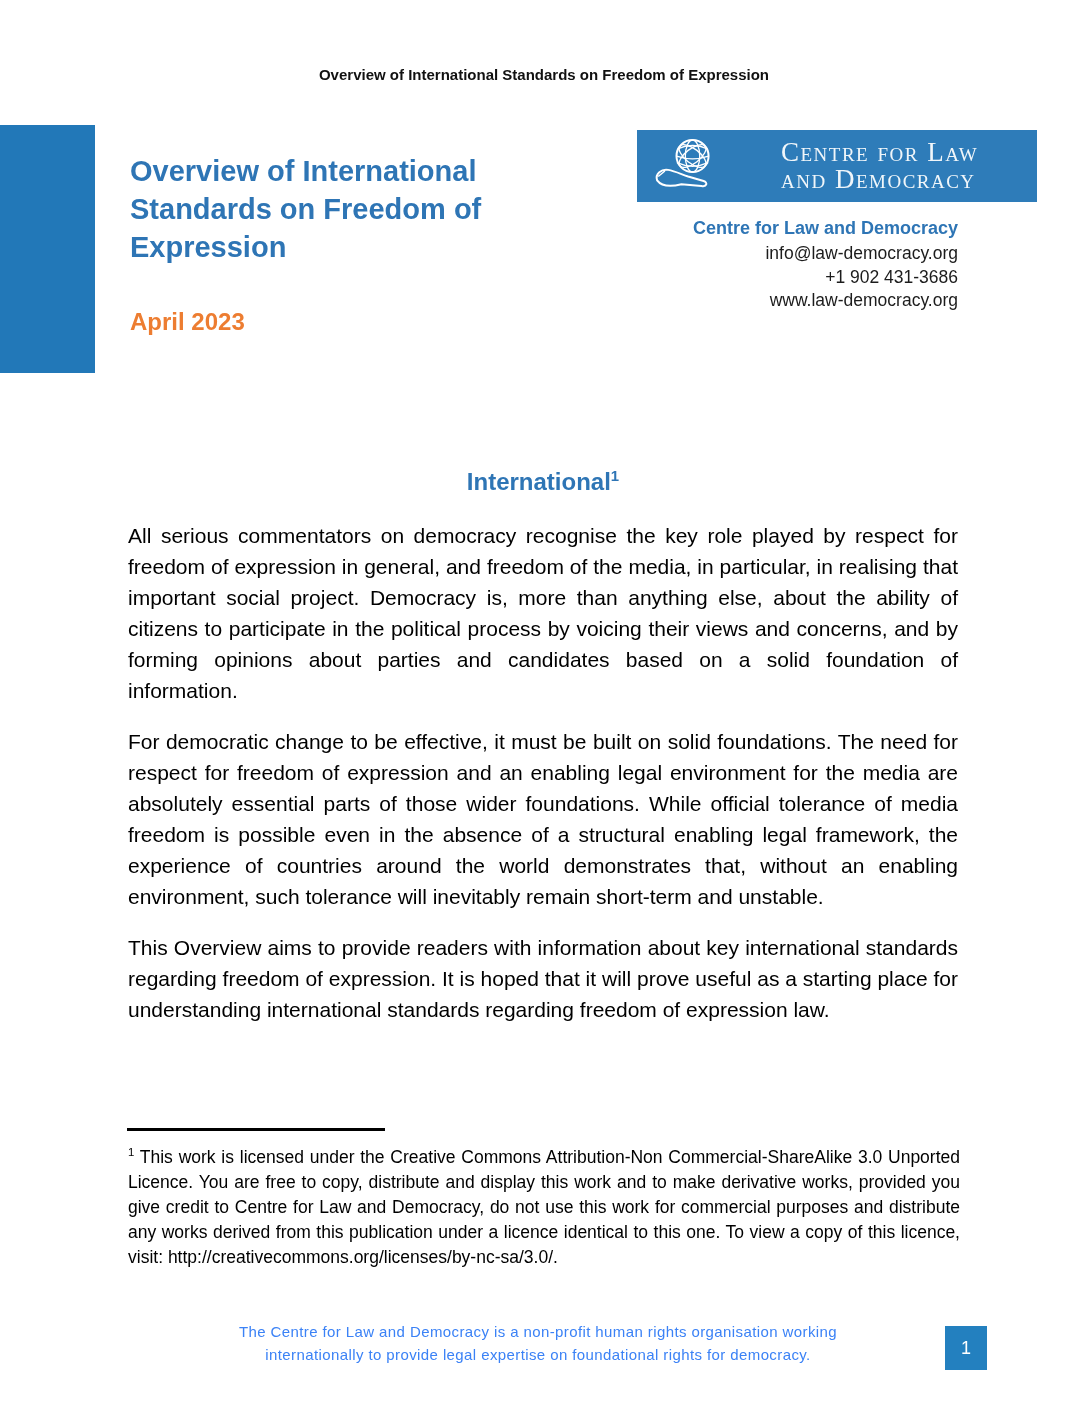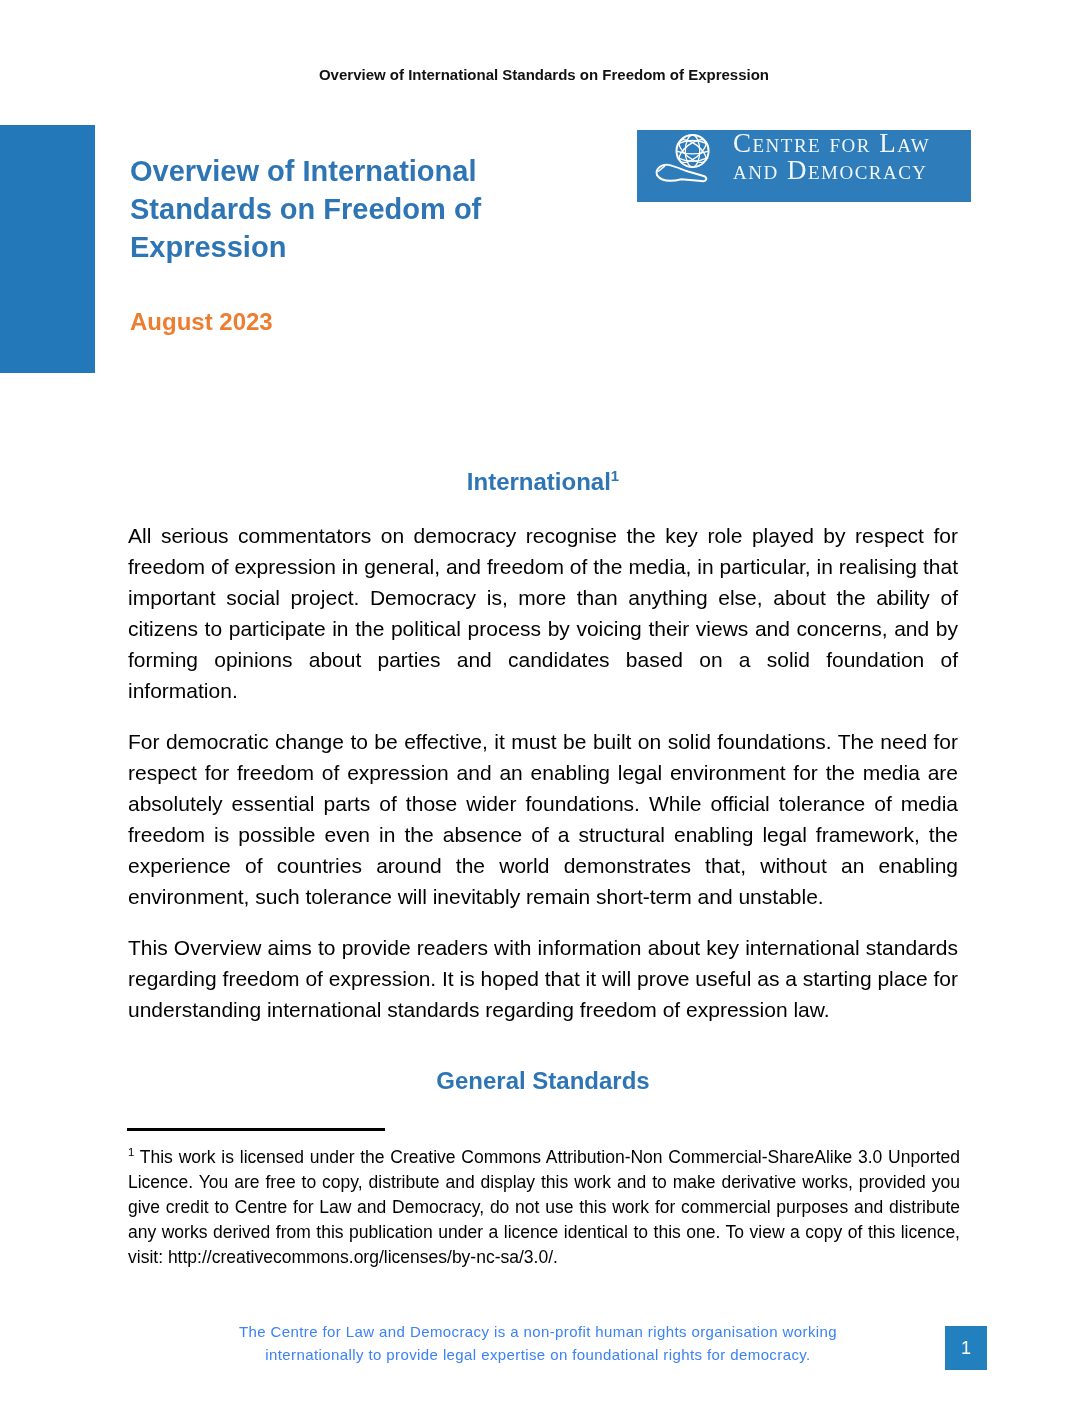--- a/index.html
+++ b/index.html
@@ -20,22 +20,22 @@
   
   .doc-title {
     position:absolute; left:130px; top:152px; width:430px;
     font-size:29px; font-weight:700; color:#2E75B5; line-height:38px;
   }
   .doc-date {
     position:absolute; left:130px; top:308px;
     font-size:24px; font-weight:700; color:#ED7D31;
   }
   .logo-box {
-    position:absolute; left:637px; top:130px; width:334px; height:72px;
-    background:#2E7CB9; display:flex; align-items:flex-start;
+    position:absolute; left:637px; top:130px; width:400px; height:72px;
+    background:#2E7CB9; display:flex; align-items:center;gap:48px;
   }
   .logo-box svg { width:80px; height:62px; margin-left:10px; flex:0 0 auto; }
   .logo-text {
     color:#F0F6FA; font-family:"Liberation Serif", serif;
     font-variant:small-caps; letter-spacing:1.5px; line-height:27px;
     font-size:27px; margin-left:6px; white-space:nowrap;
   }
   .contact-block { position:absolute; right:130px; top:216px; text-align:right; }
   .contact-org { color:#2E75B5; font-weight:700; font-size:18px; line-height:24px; margin-bottom:2px; }
   .contact-line { font-size:17.5px; color:#1c1c1c; line-height:23.5px; }
@@ -78,49 +78,54 @@
 <body>
 
 <div class="page">
 
   <div class="running-header">Overview of International Standards on Freedom of Expression</div>
 
   <div class="side-bar"></div>
 
   <div class="doc-title">Overview of International Standards on Freedom of Expression</div>
 
-  <div class="doc-date">August 2023</div>
+  <div class="doc-date">April 2023</div>
 
   <div class="logo-box">
     <svg viewBox="0 0 64 56" fill="none" stroke="#FFFFFF" xmlns="http://www.w3.org/2000/svg">
       <circle cx="37" cy="19" r="14.5" stroke-width="1.8"></circle>
       <ellipse cx="37" cy="19" rx="6.5" ry="14.5" stroke-width="1.2"></ellipse>
       <ellipse cx="37" cy="19" rx="6.5" ry="14.5" stroke-width="1.2" transform="rotate(52 37 19)"></ellipse>
       <ellipse cx="37" cy="19" rx="6.5" ry="14.5" stroke-width="1.2" transform="rotate(-52 37 19)"></ellipse>
       <path d="M23.5,12.5 Q37,6.5 50.5,12.5" stroke-width="1.2"></path>
       <path d="M23,25 Q37,31.5 51,25" stroke-width="1.2"></path>
       <path d="M22.5,19 Q37,24 51.5,19" stroke-width="1.2"></path>
       <path d="M5,41 C3,35 9,30.5 15,31.5 C21,32.5 27,35.5 33,37.5 L47,41.5 C51,42.8 50,47 45,46 L27,44.5 C19,46.5 9.5,47 5,41 Z" stroke-width="1.8"></path>
       <path d="M12,32.5 L6,37.5" stroke-width="1.4"></path>
     </svg>
     <div class="logo-text">
       <div>Centre for Law</div>
       <div>and Democracy</div>
     </div>
   </div>
 
+  <div class="contact-block">
+    <div class="contact-org">Centre for Law and Democracy</div>
+    <div class="contact-line">info@law-democracy.org</div>
+    <div class="contact-line">+1 902 431-3686</div>
+    <div class="contact-line">www.law-democracy.org</div>
+  </div>
 
   <div class="content">
     <h2 class="section-heading"><span>International</span><sup>1</sup></h2>
 
     <p class="body-para">All serious commentators on democracy recognise the key role played by respect for freedom of expression in general, and freedom of the media, in particular, in realising that important social project. Democracy is, more than anything else, about the ability of citizens to participate in the political process by voicing their views and concerns, and by forming opinions about parties and candidates based on a solid foundation of information.</p>
     <p class="body-para">For democratic change to be effective, it must be built on solid foundations. The need for respect for freedom of expression and an enabling legal environment for the media are absolutely essential parts of those wider foundations. While official tolerance of media freedom is possible even in the absence of a structural enabling legal framework, the experience of countries around the world demonstrates that, without an enabling environment, such tolerance will inevitably remain short-term and unstable.</p>
     <p class="body-para">This Overview aims to provide readers with information about key international standards regarding freedom of expression. It is hoped that it will prove useful as a starting place for understanding international standards regarding freedom of expression law.</p>
 
-    <h2 class="section-heading second-heading">General Standards</h2>
   </div>
 
   <div class="footnote-rule"></div>
 
   <div class="footnote"><sup>1</sup> <span>This work is licensed under the Creative Commons Attribution-Non Commercial-ShareAlike 3.0 Unported Licence. You are free to copy, distribute and display this work and to make derivative works, provided you give credit to Centre for Law and Democracy, do not use this work for commercial purposes and distribute any works derived from this publication under a licence identical to this one. To view a copy of this licence, visit: </span><span>http://creativecommons.org/licenses/by-nc-sa/3.0/</span><span>.</span></div>
 
   <div class="footer-text"><span>The Centre for Law and Democracy is a non-profit human rights organisation working internationally to provide legal expertise on foundational rights for democracy.</span></div>
 
   <div class="page-num-box">
       <span>1</span>

